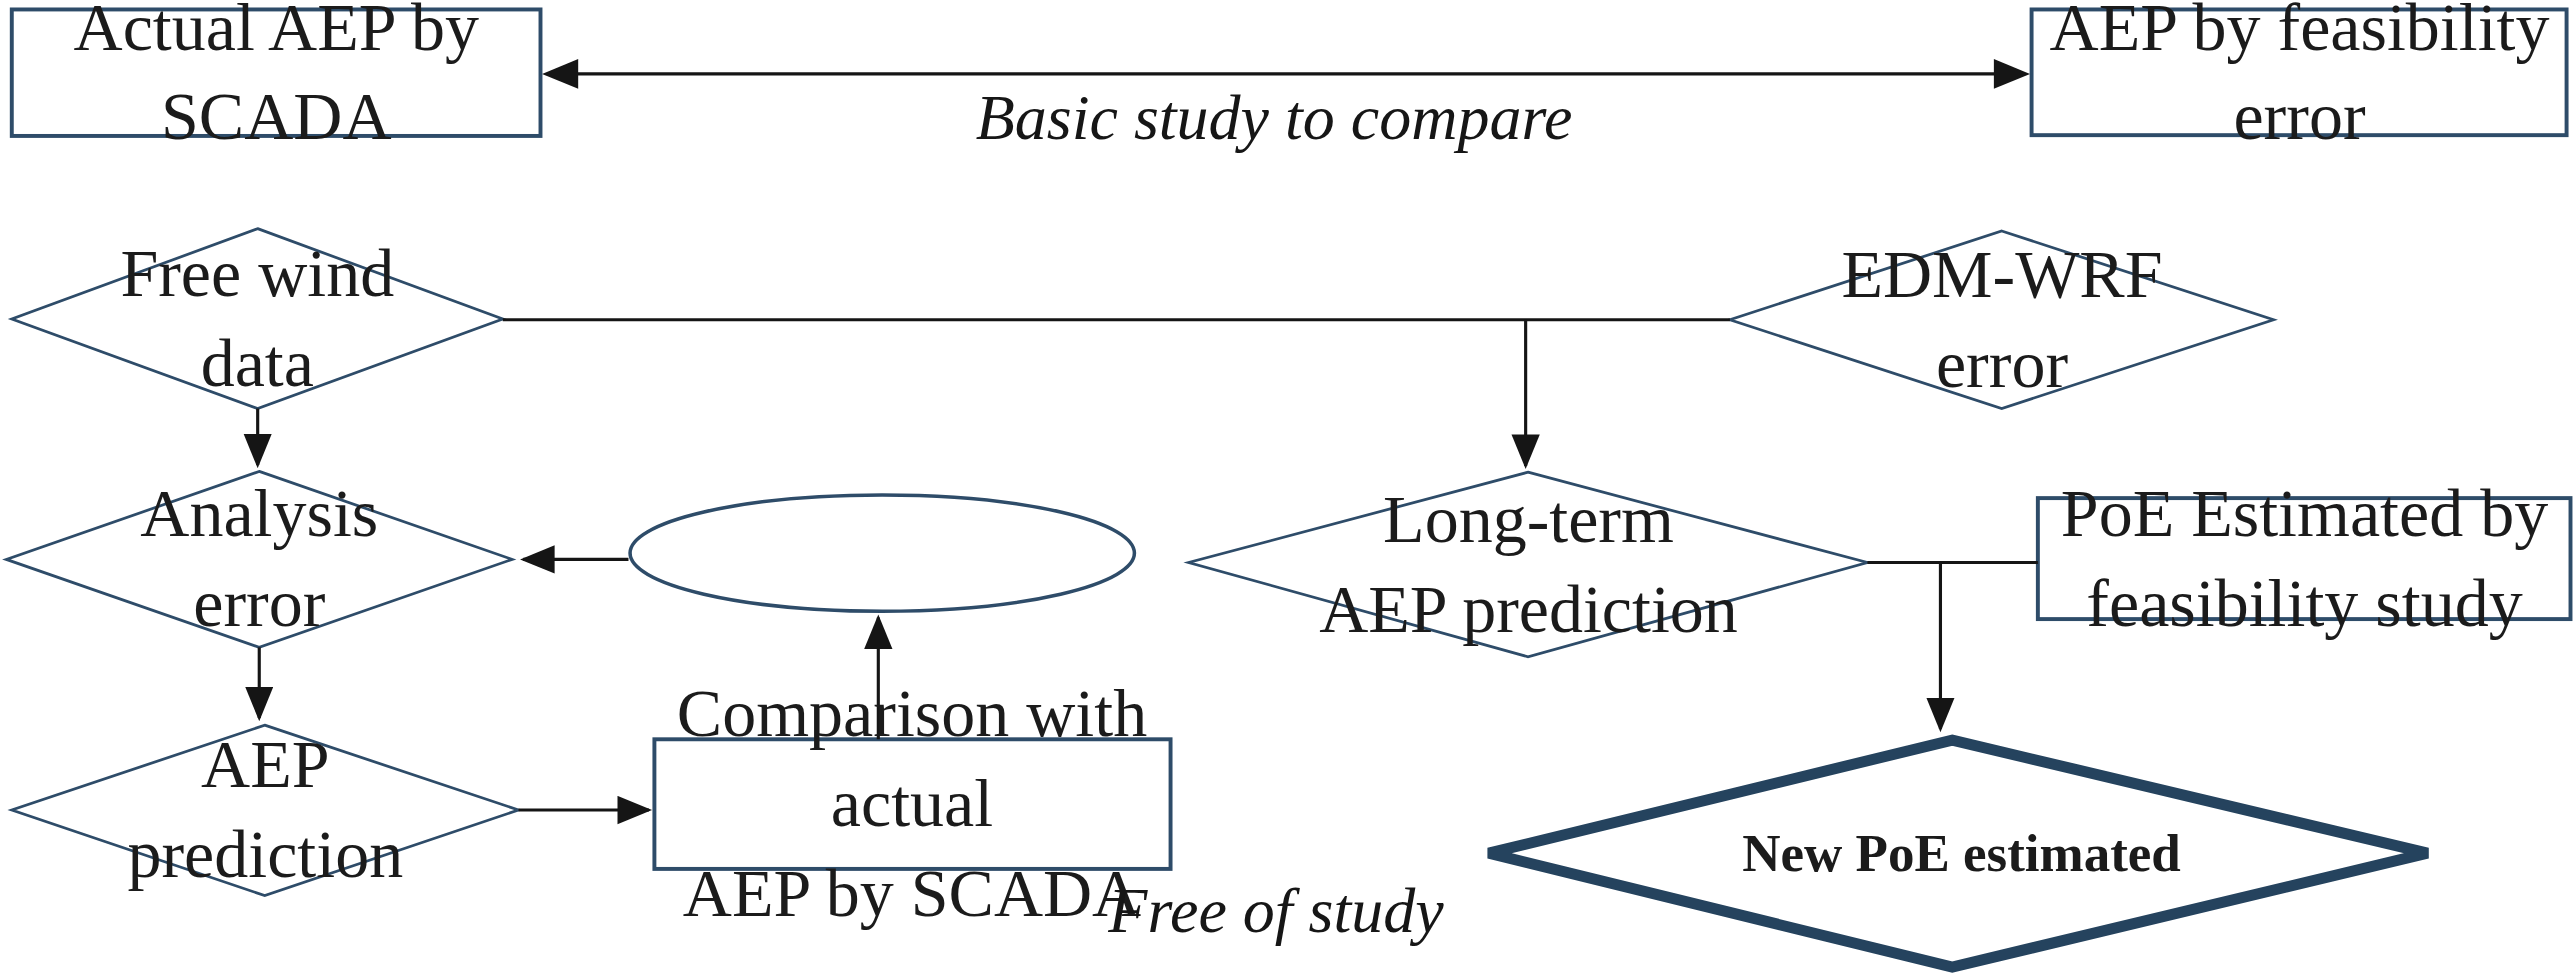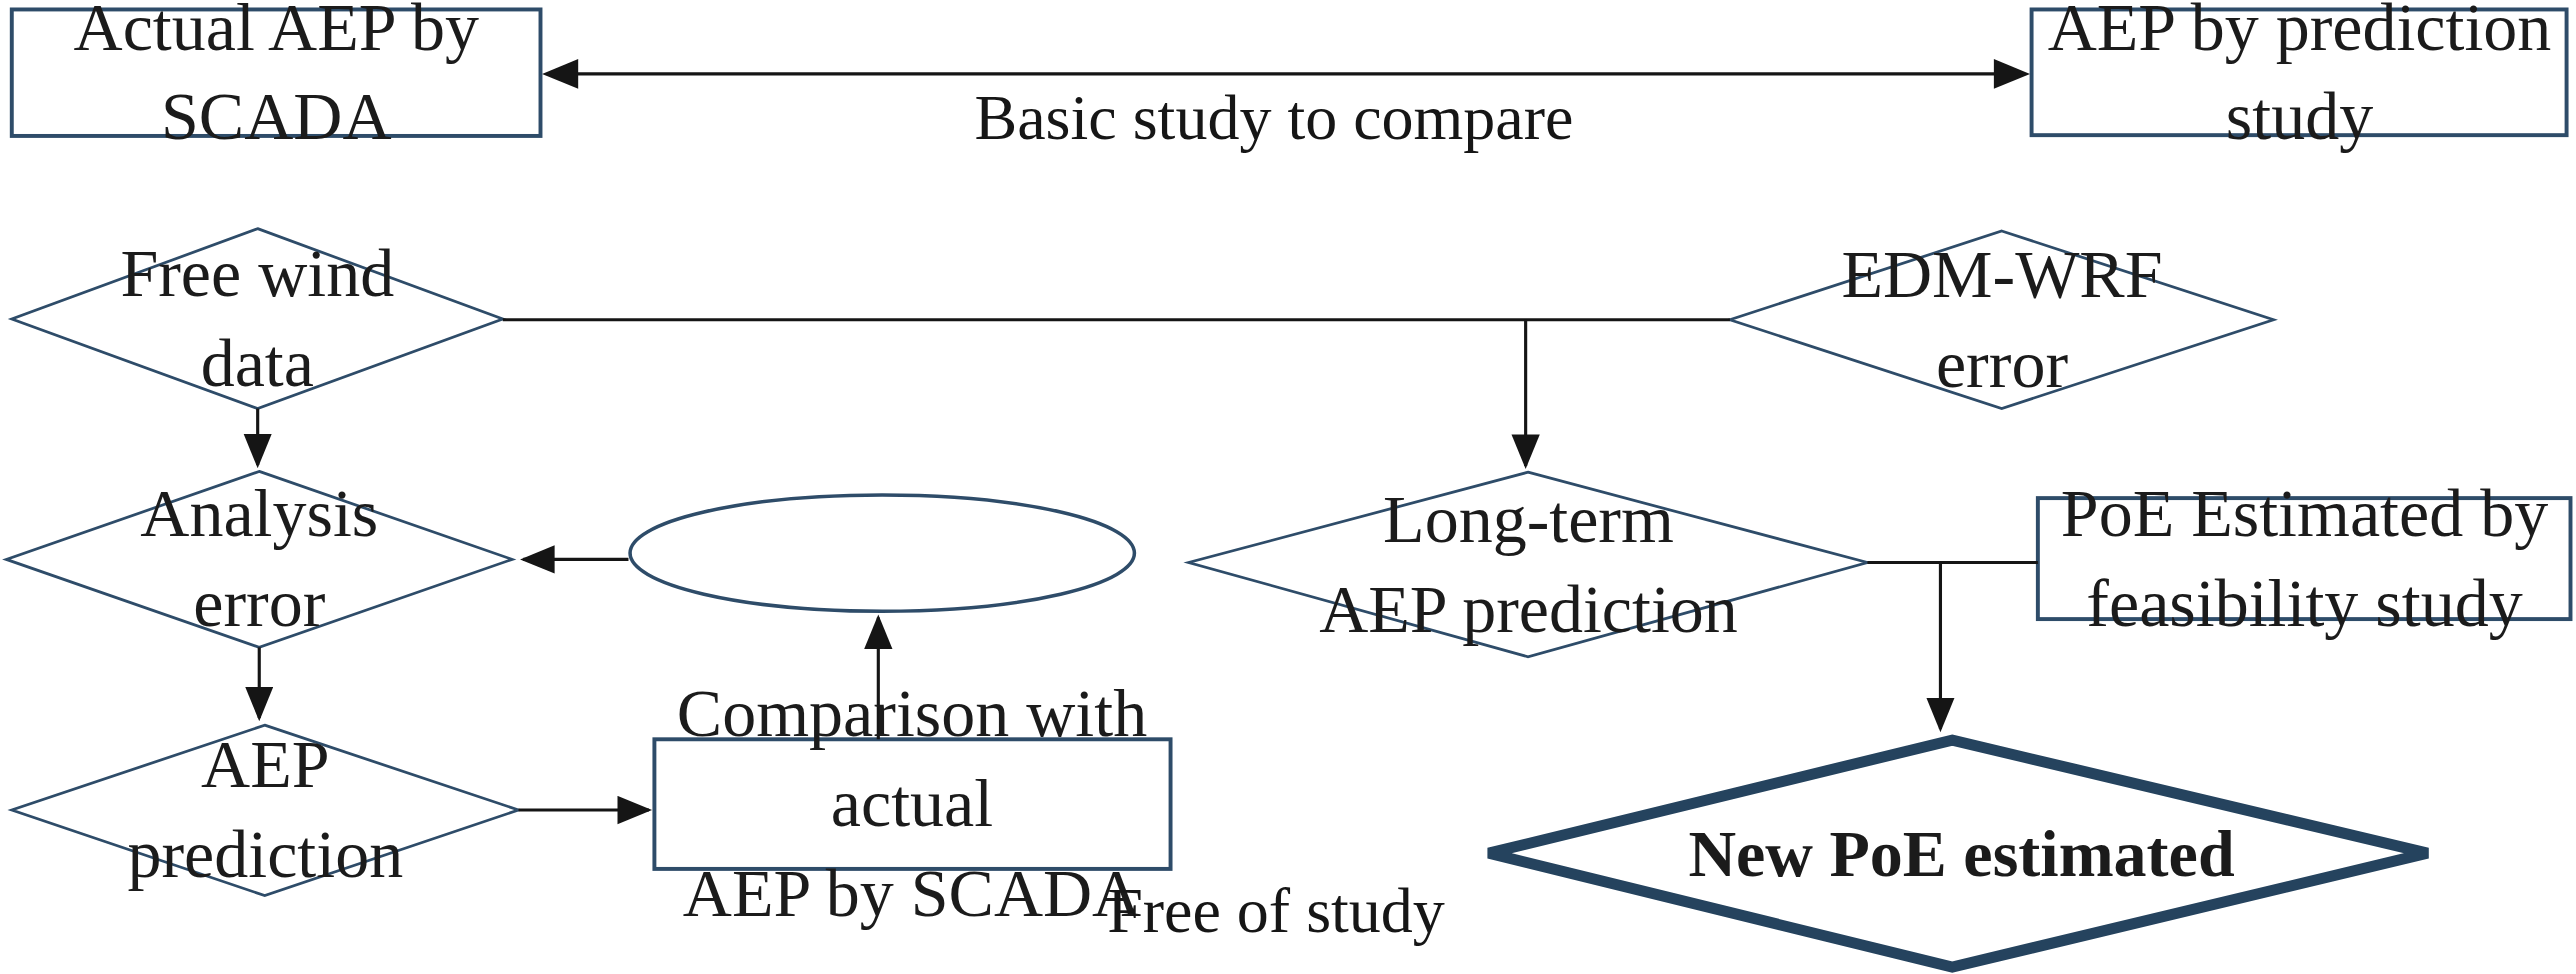--- a/index.html
+++ b/index.html
@@ -23,22 +23,23 @@
   }
   .floating-label{
     position:absolute;
     display:flex;align-items:center;justify-content:center;
     text-align:center;
     color:#161616;
     font-size:64px;
     line-height:1.2;
     white-space:pre-line;
     pointer-events:none;
+    font-style:italic;
   }
-  .bold-label{font-weight:bold;font-size:66px;}
+  .bold-label{font-weight:bold;font-size:53px;}
 </style>
 </head>
 <body>
 
 <div id="canvas">
 
   <svg id="diagram-svg" viewBox="0 0 3279 1241" xmlns="http://www.w3.org/2000/svg">
     <defs>
       <marker id="ah" markerUnits="userSpaceOnUse" markerWidth="48" markerHeight="40" refX="40" refY="18" orient="auto">
         <path d="M0,0 L44,18 L0,36 Z" fill="#151515"></path>
@@ -73,21 +74,21 @@
     <line x1="660" y1="1031" x2="826" y2="1031" stroke="#151515" stroke-width="4" marker-end="url(#ah)"></line>
     <line x1="1118" y1="941" x2="1118" y2="786" stroke="#151515" stroke-width="4" marker-end="url(#ah)"></line>
 
     <polygon points="2485,942 3090,1086 2485,1231 1895,1086" fill="#ffffff" stroke="#25435e" stroke-width="14"></polygon>
   </svg>
 
   <div class="node-label" style="left:11.8px;top:9.4px;width:529px;height:126px;">Actual AEP by SCADA</div>
 
   <div class="floating-label" style="left:881px;top:81px;width:786px;height:75px;">Basic study to compare</div>
 
-  <div class="node-label" style="left:2032px;top:9.4px;width:535px;height:126px;">AEP by prediction study</div>
+  <div class="node-label" style="left:2032px;top:9.4px;width:535px;height:126px;">AEP by feasibility error</div>
 
   <div class="node-label" style="left:11.8px;top:229px;width:491px;height:180px;">Free wind
 data</div>
 
   <div class="node-label" style="left:1730px;top:231px;width:544px;height:178px;">EDM-WRF
 error</div>
 
   <div class="node-label" style="left:6.3px;top:471px;width:506px;height:176px;">Analysis
 error</div>
 

